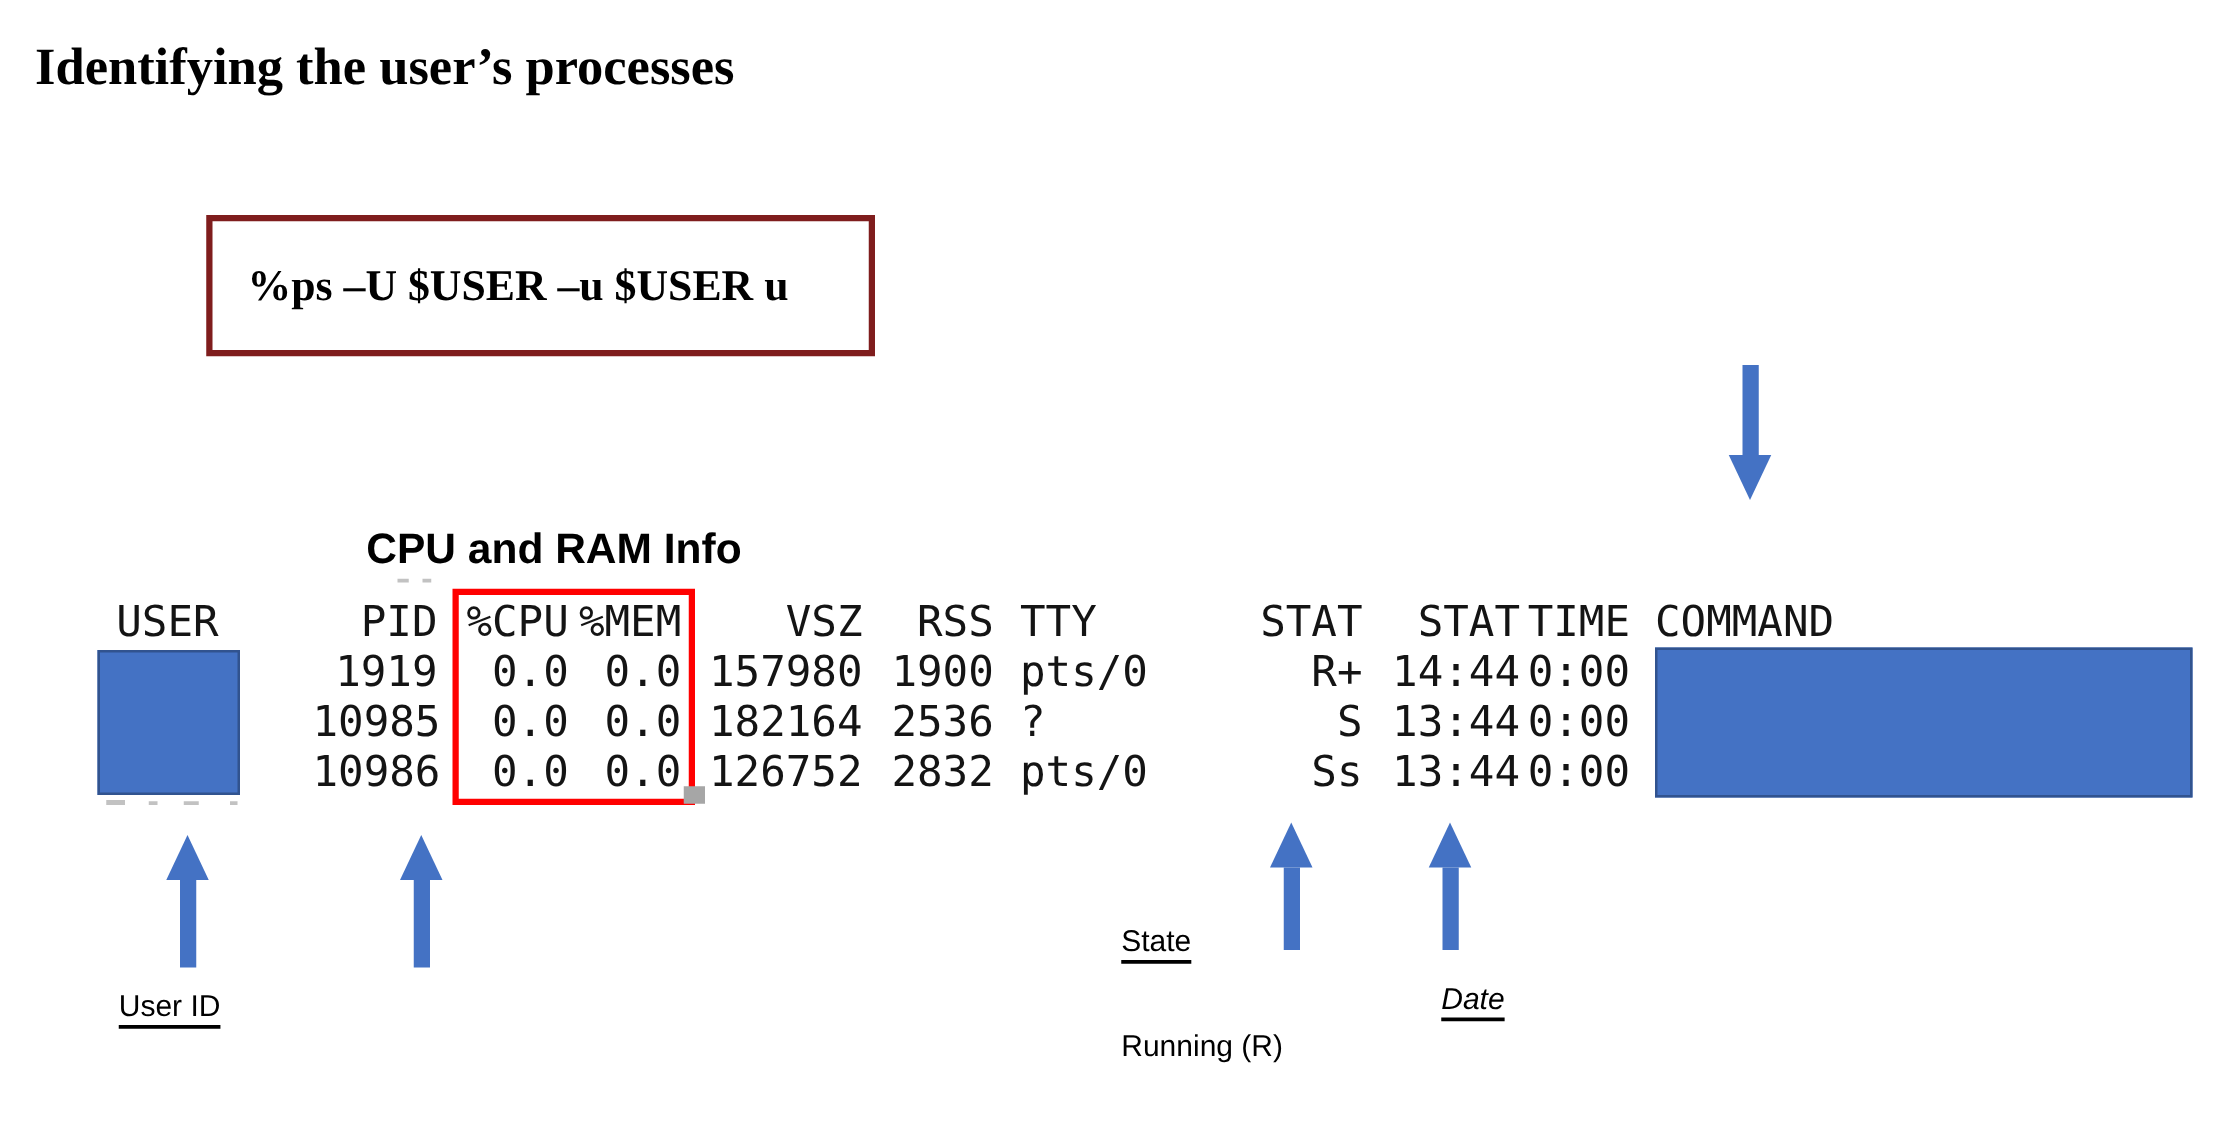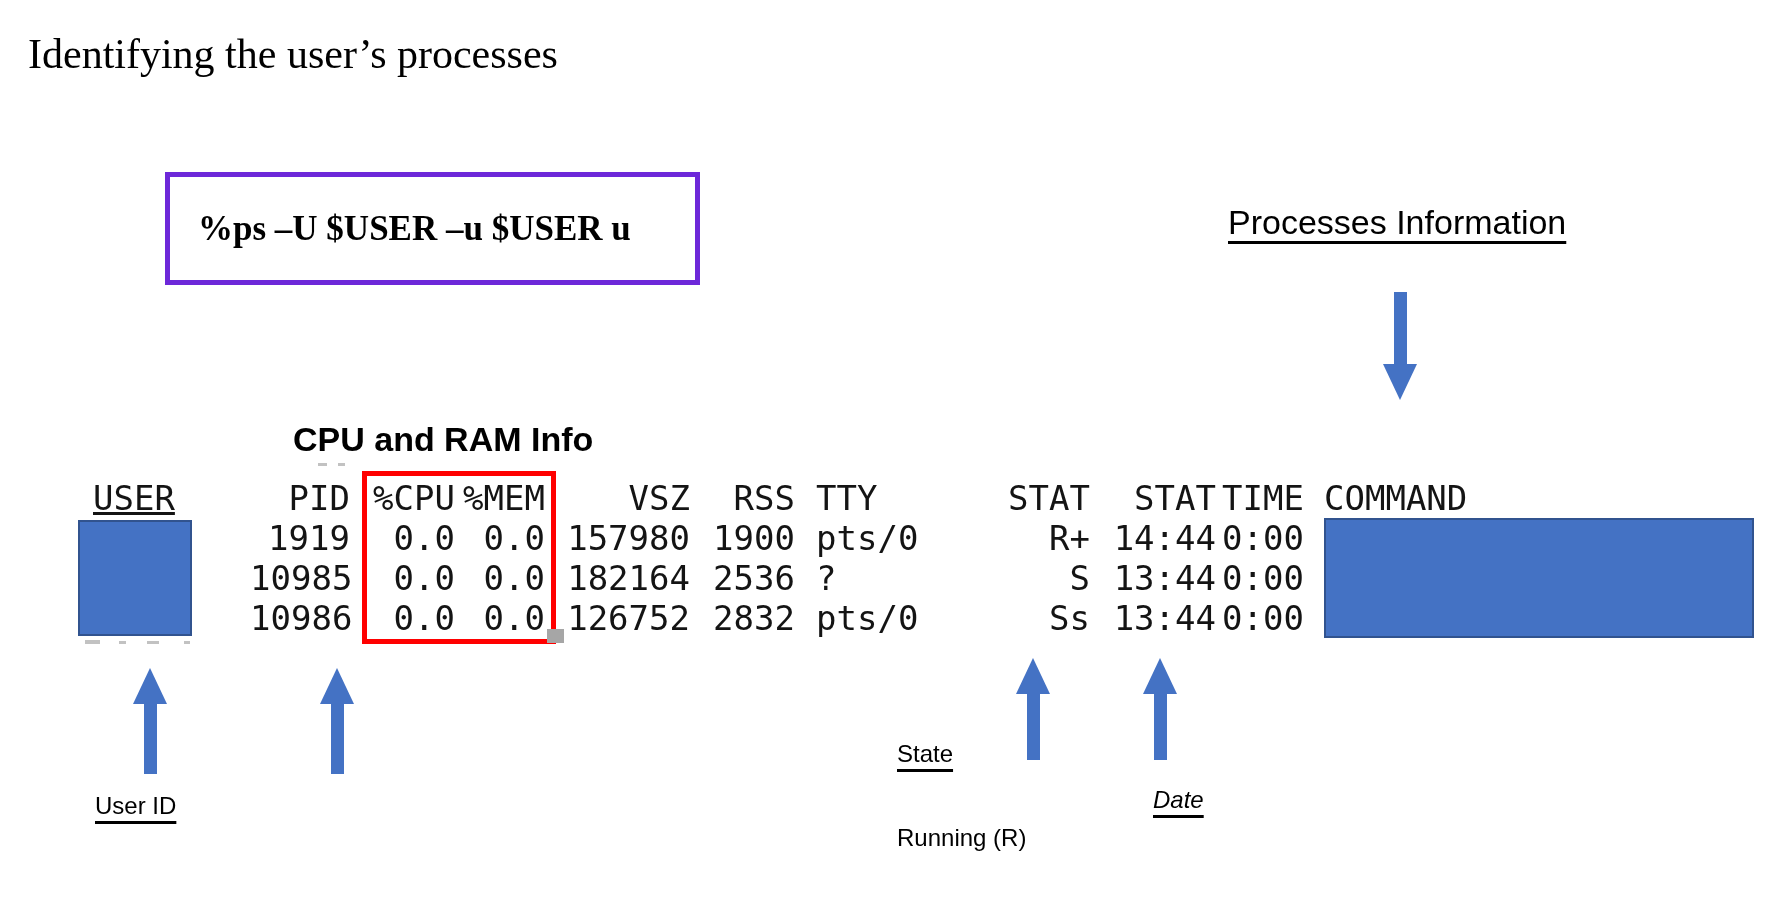--- a/index.html
+++ b/index.html
@@ -5,28 +5,28 @@
   html,body{margin:0;padding:0;background:#ffffff;}
   #canvas{
     position:relative;width:1776px;height:898px;background:#ffffff;
     overflow:hidden;font-family:"Liberation Sans",sans-serif;color:#000;
   }
   .abs{position:absolute;}
 
   
   .slide-title{
     left:28px;top:30px;
-    font-family:"Liberation Serif",serif;font-weight:400;font-size:42px;
+    font-family:"Liberation Serif",serif;font-weight:700;font-size:42px;
     letter-spacing:0px;white-space:pre;
   }
 
   
   .cmd-box{
     left:165px;top:172px;width:535px;height:113px;
-    border:5px solid #6d28d9;box-sizing:border-box;
+    border:5px solid #7f1d1d;box-sizing:border-box;
     display:flex;align-items:center;
   }
   .cmd-text{
     font-family:"Liberation Serif",serif;font-weight:700;font-size:35px;
     padding-left:28px;white-space:pre;
   }
 
   
   .ann{
     font-size:24px;white-space:pre;color:#000;
@@ -46,21 +46,21 @@
   .date{left:1153px;top:786px;font-style:italic;}
 
   
   .ps{
     left:85px;top:478px;
     font-family:"DejaVu Sans Mono",monospace;
     font-size:34px;line-height:40px;color:#141414;
   }
   .ps-row{display:flex;height:40px;}
   .c{box-sizing:border-box;white-space:pre;}
-  .cu{width:165px;padding-left:8px;text-decoration:underline;}
+  .cu{width:165px;padding-left:8px;}
   .cp{width:100px;text-align:right;}
   .cc{width:105px;text-align:right;}
   .cm{width:90px;text-align:right;}
   .cv{width:145px;text-align:right;}
   .cr{width:105px;text-align:right;}
   .ct{width:165px;padding-left:21px;}
   .cs{width:130px;padding-left:22px;text-align:right;}
   .cst{width:126px;text-align:right;}
   .cti{width:88px;text-align:right;}
   .cco{width:256px;padding-left:20px;}
@@ -113,21 +113,20 @@
 <body>
 
 <div id="canvas">
 
   <div class="abs slide-title">Identifying the user’s processes</div>
 
   <div class="abs cmd-box">
     <span class="cmd-text">%ps –U $USER –u $USER u</span>
   </div>
 
-  <div class="abs ann ul proc-info">Processes Information</div>
 
   <div class="abs arrow arr-proc">
     <div class="stem"></div>
     <div class="head-down"></div>
   </div>
 
   <div class="abs ann cpu-ram">CPU and RAM Info</div>
 
   <div class="abs ps">
     <div class="ps-row">

